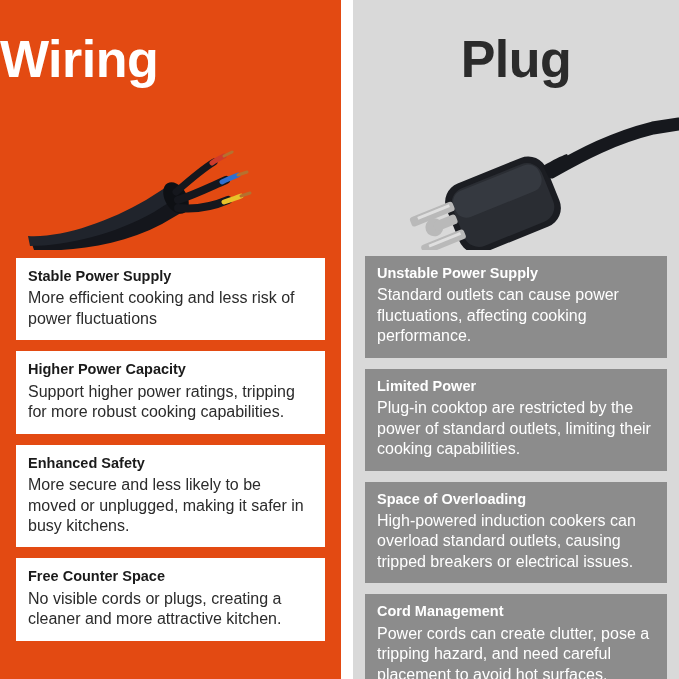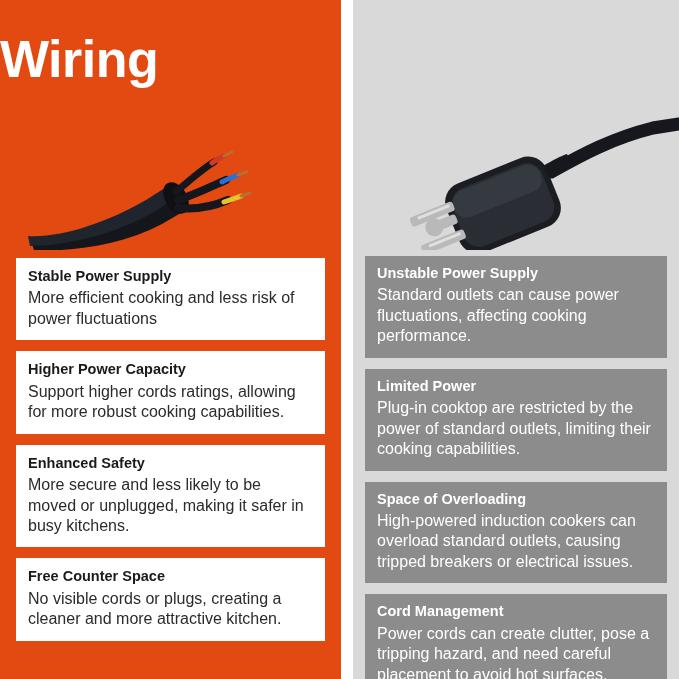--- a/index.html
+++ b/index.html
@@ -152,36 +152,37 @@
       </svg>
     </div>
 
     <div class="cards cards-left">
       <div class="card">
         <p class="card-title">Stable Power Supply</p>
         <p class="card-body">More efficient cooking and less risk of power fluctuations</p>
       </div>
       <div class="card">
         <p class="card-title">Higher Power Capacity</p>
-        <p class="card-body">Support higher cords ratings, allowing for more robust cooking capabilities.</p>
+        <p class="card-body">Support higher power ratings, tripping for more robust cooking capabilities.</p>
       </div>
       <div class="card">
         <p class="card-title">Enhanced Safety</p>
         <p class="card-body">More secure and less likely to be moved or unplugged, making it safer in busy kitchens.</p>
       </div>
       <div class="card">
         <p class="card-title">Free Counter Space</p>
         <p class="card-body">No visible cords or plugs, creating a cleaner and more attractive kitchen.</p>
       </div>
     </div>
   </div>
 
   <div class="panel-gap"></div>
 
   <div class="panel panel-right">
+    <h1 class="panel-title title-right">Plug</h1>
 
     <div class="art-right">
       <svg width="326" height="150" viewBox="0 0 326 150" xmlns="http://www.w3.org/2000/svg">
 
         <path d="M198 72 C 230 54, 260 38, 300 28 L 326 24" stroke="#16181d" stroke-width="13" fill="none" stroke-linecap="round"></path>
 
         <g transform="rotate(-22 150 105)">
           <rect x="96" y="68" width="108" height="74" rx="20" fill="#1b1d22"></rect>
           <rect x="102" y="74" width="96" height="62" rx="16" fill="#2a2d33"></rect>
           <rect x="104" y="76" width="92" height="28" rx="12" fill="#3a3e46" opacity="0.7"></rect>

